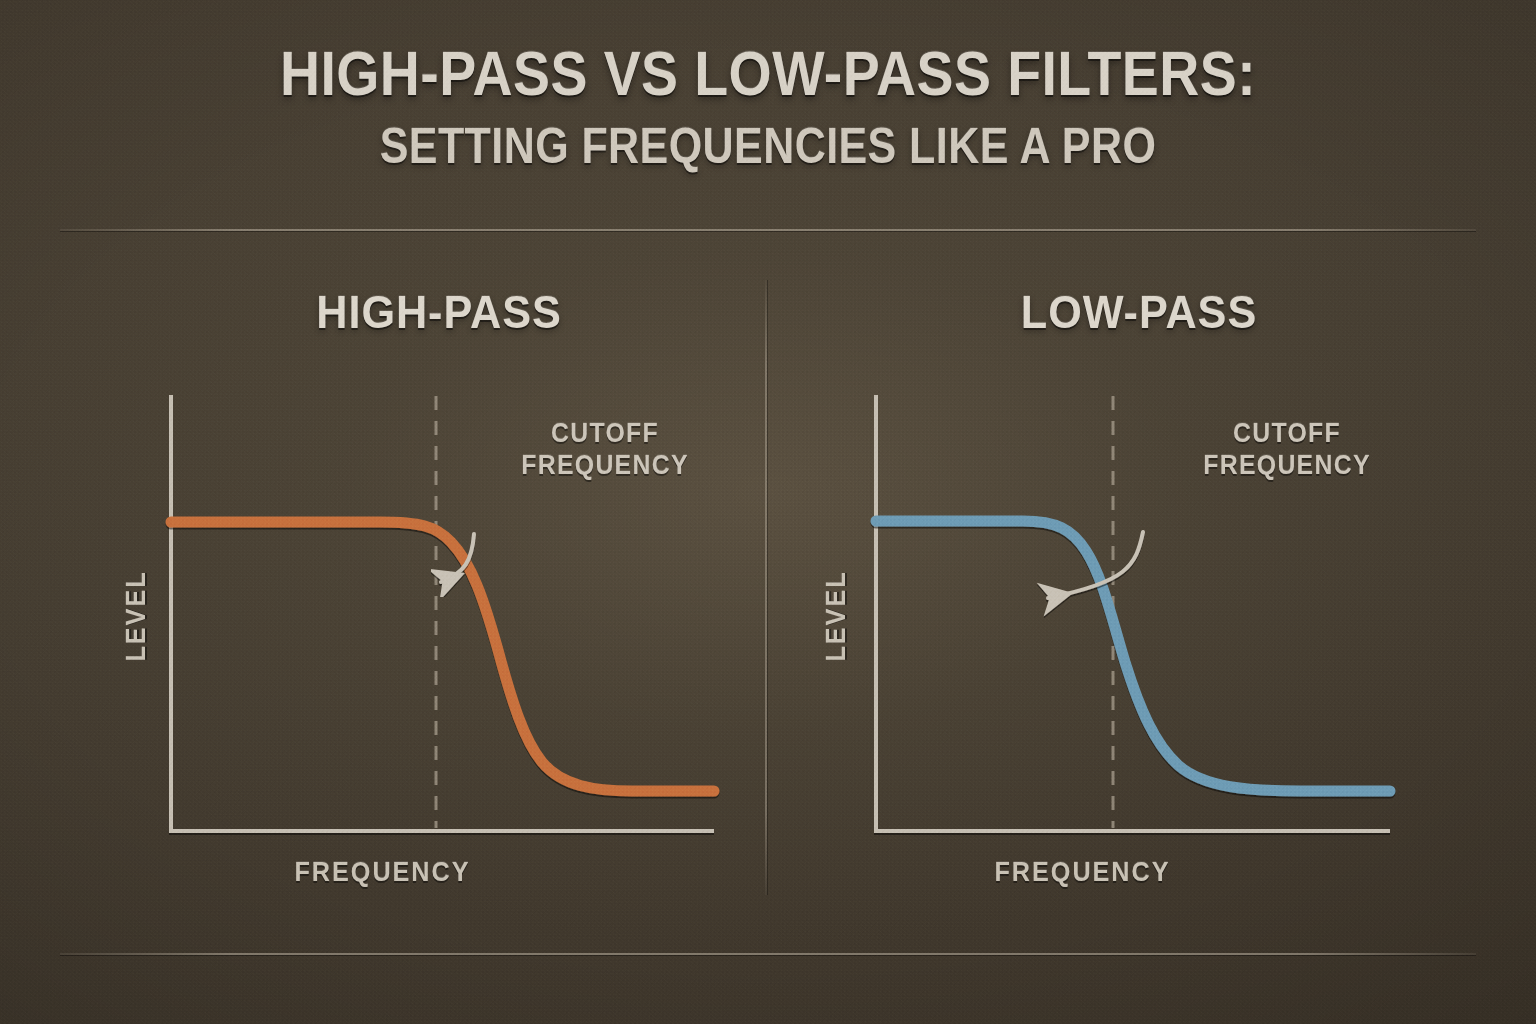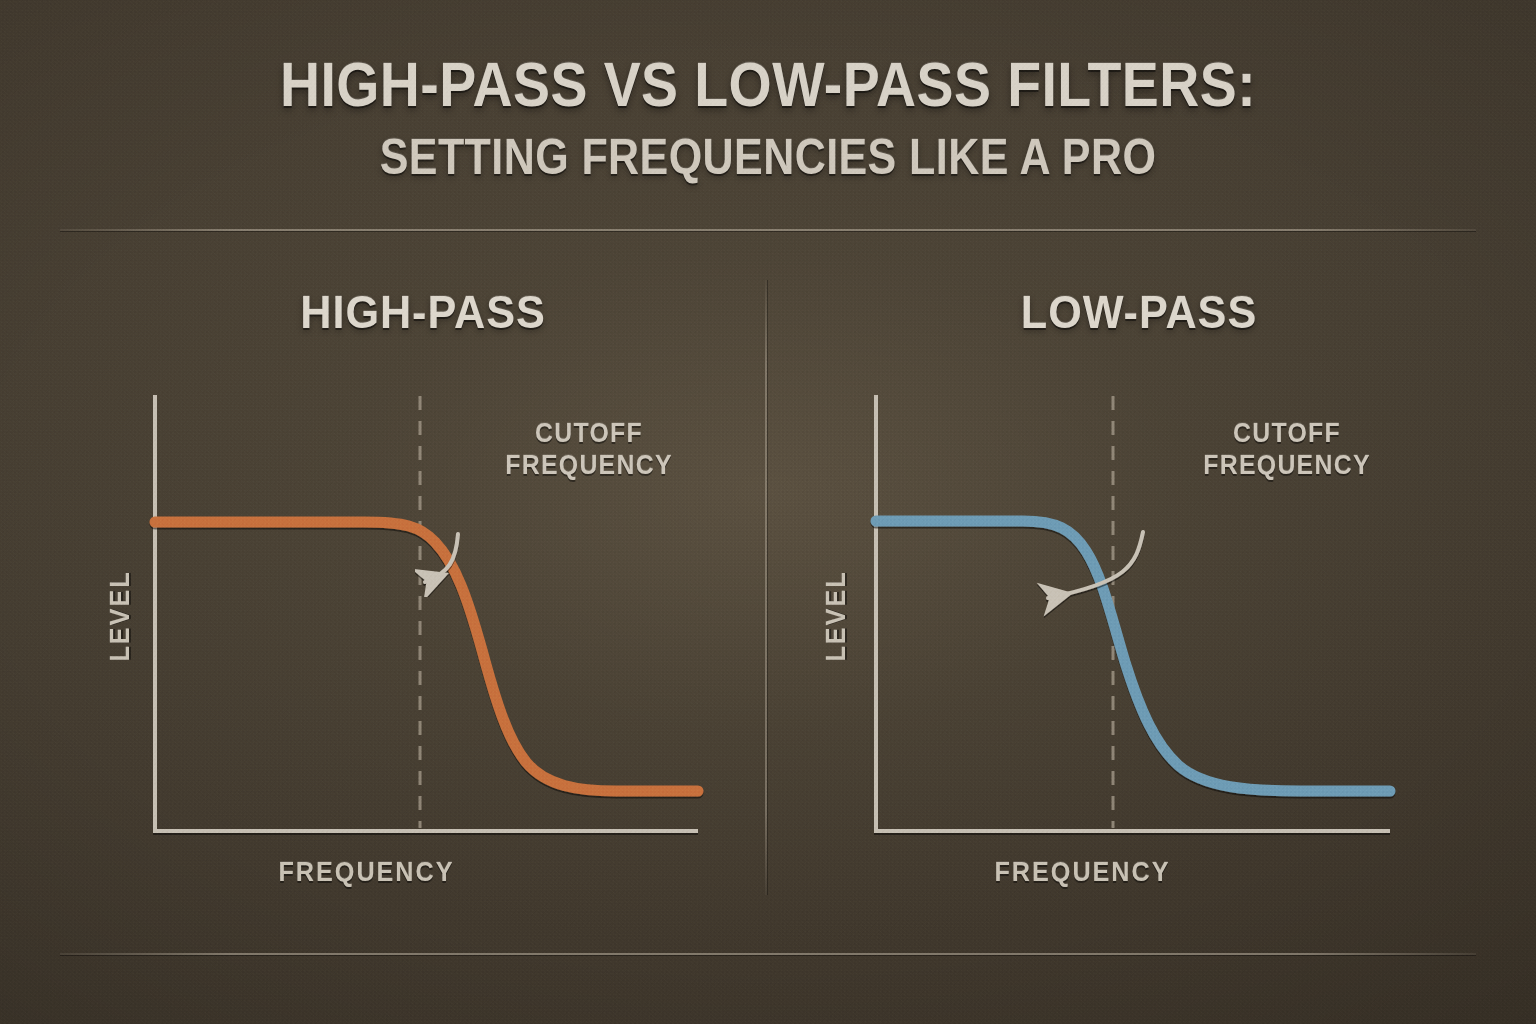--- a/index.html
+++ b/index.html
@@ -46,21 +46,21 @@
     pointer-events:none;
     opacity:0.28;
     background-image:
       repeating-linear-gradient(37deg, rgba(255,255,255,0.035) 0 1px, transparent 1px 3px),
       repeating-linear-gradient(-51deg, rgba(0,0,0,0.04) 0 1px, transparent 1px 4px);
   }
 
   
   .title-block {
     position:absolute;
-    left:0; top:52px; width:1536px;
+    left:0; top:41px; width:1536px;
     text-align:center;
   }
   .main-title {
     font-size:63px;
     font-weight:bold;
     letter-spacing:0.5px;
     color:#d8d2c7;
     transform:scaleX(0.88);
     text-shadow:
        0 2px 0 rgba(0,0,0,0.45),
@@ -104,21 +104,21 @@
     background:linear-gradient(180deg,
        rgba(190,180,164,0.05) 0%,
        rgba(190,180,164,0.42) 14%,
        rgba(190,180,164,0.42) 86%,
        rgba(190,180,164,0.05) 100%);
     box-shadow:1px 0 0 rgba(0,0,0,0.3);
   }
 
   
   .panel { position:absolute; top:270px; width:718px; height:640px; }
-  #panel-highpass { left:64px; }
+  #panel-highpass { left:80px; }
   #panel-lowpass  { left:780px;text-decoration:underline; }
 
   .panel-heading {
     position:absolute;
     top:14px; left:0; width:718px;
     text-align:center;
     font-size:47px;
     font-weight:bold;
     letter-spacing:1px;
     color:#ddd7cc;

